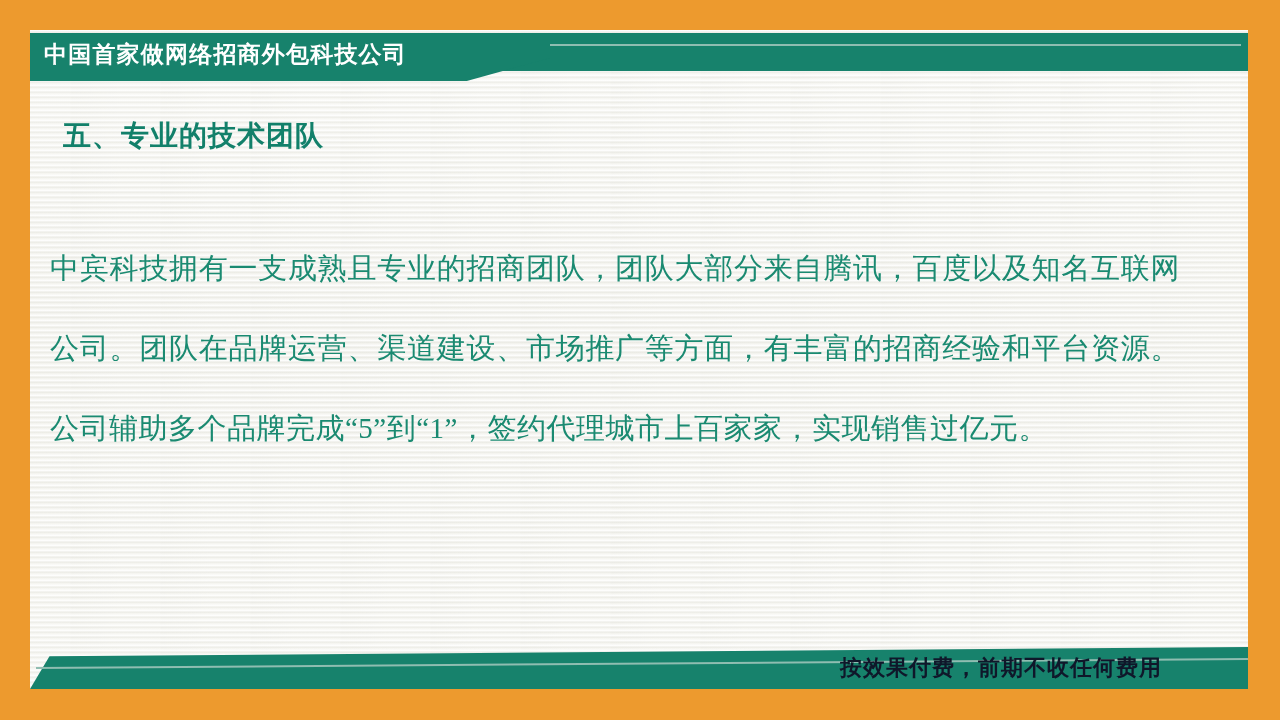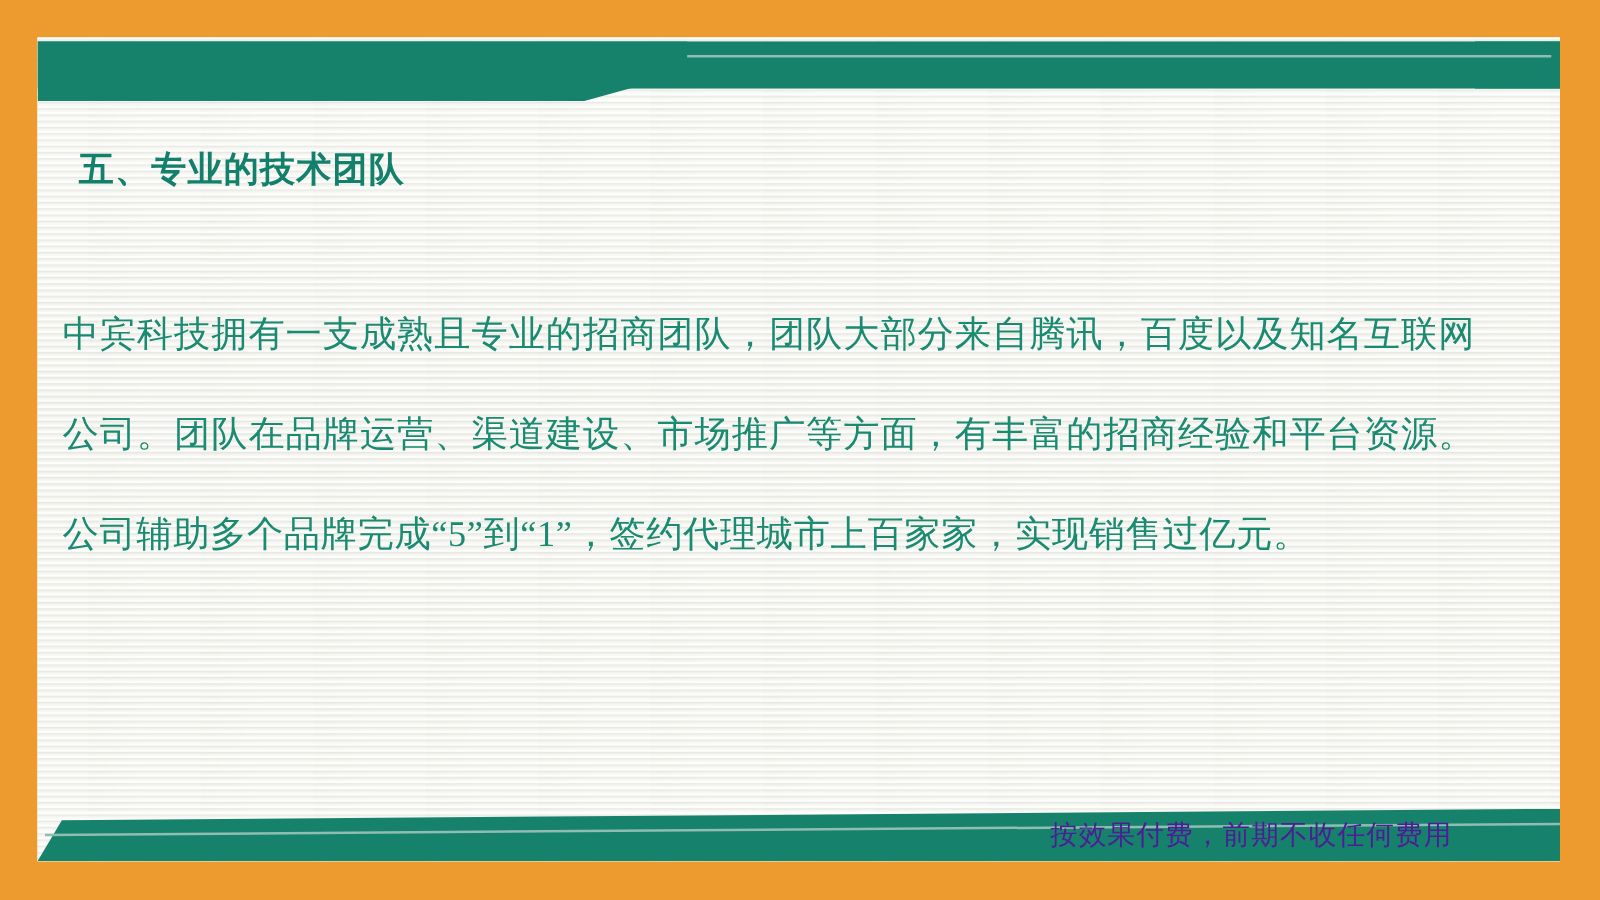--- a/index.html
+++ b/index.html
@@ -140,37 +140,39 @@
     transform: rotate(-0.42deg);
     transform-origin: left center;
   }
   .footer-text {
     position: absolute;
     left: 840px;
     top: 650px;
     width: 400px;
     height: 36px;
     line-height: 36px;
-    color: #4c1d95;
+    color: #0f172a;
     font-size: 22px;
     letter-spacing: 1px;
     white-space: nowrap;
+    font-weight: bold;
   }
 </style>
 </head>
 <body>
 
 <div id="slide">
 
   <div class="paper"></div>
 
   <div class="header-band"></div>
   <div class="header-right-taper"></div>
   <div class="header-hairline"></div>
   <div class="header-left-block"></div>
+  <div class="header-title">中国首家做网络招商外包科技公司</div>
 
   <div class="section-heading">五、专业的技术团队</div>
 
   <div class="body-copy">中宾科技拥有一支成熟且专业的招商团队，团队大部分来自腾讯，百度以及知名互联网公司。团队在品牌运营、渠道建设、市场推广等方面，有丰富的招商经验和平台资源。公司辅助多个品牌完成“5”到“1”，签约代理城市上百家家，实现销售过亿元。</div>
 
   <div class="footer-band"></div>
   <div class="footer-hairline"></div>
   <div class="footer-text">按效果付费，前期不收任何费用</div>
 
 </div>

